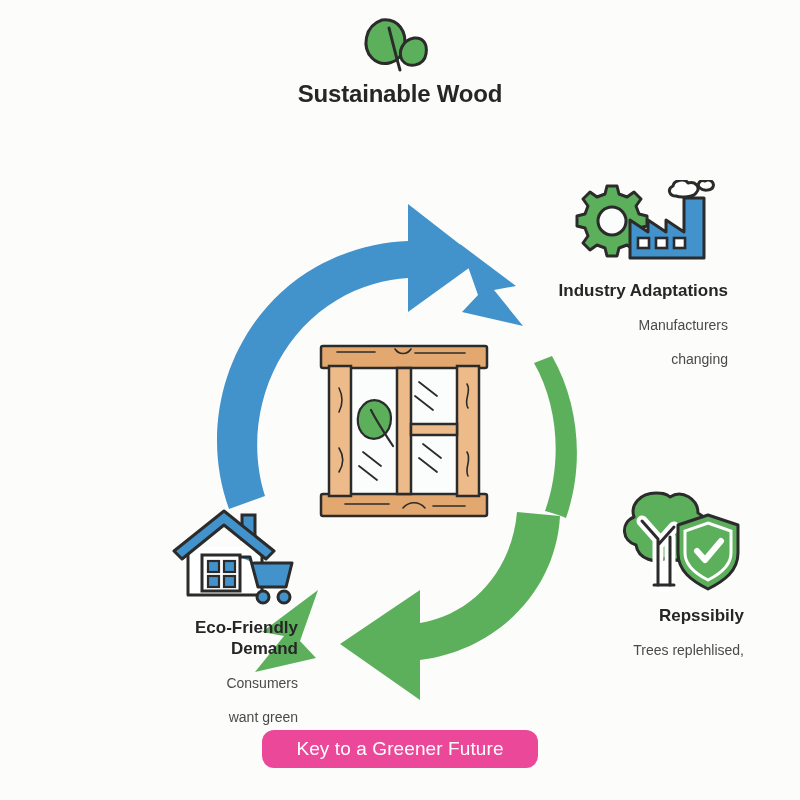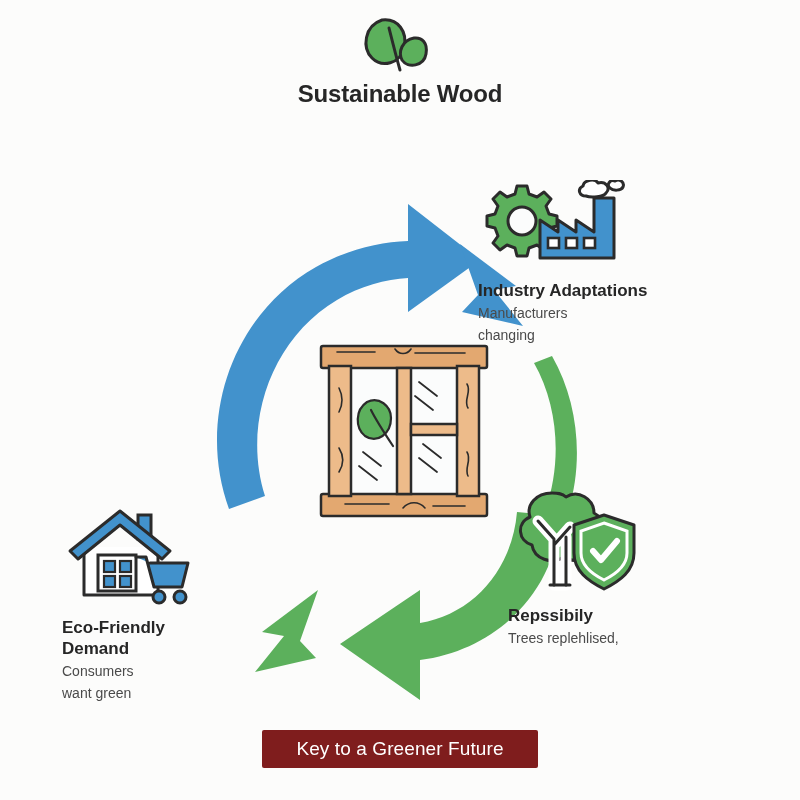--- a/index.html
+++ b/index.html
@@ -64,54 +64,54 @@
     position: absolute;
     left: 315px;
     top: 180px;
     width: 178px;
     height: 182px;
   }
 
   
   .node {
     position: absolute;
-    text-align: left;
+    text-align: right;
   }
   .node .node-icon {
     display: block;
     margin: 0 auto 4px auto;
   }
   .node .node-title {
     display: block;
     font-size: 17px;
     font-weight: bold;
     color: #262626;
     line-height: 21px;
   }
   .node .node-sub {
     display: block;
     font-size: 14px;
     color: #4a4a4a;
     line-height: 19px;
-    margin-top: 3px;
+    margin-top: 15px;
   }
 
   #node-industry { left: 478px; top: 20px;  width: 250px; }
   #node-timber   { left: 508px; top: 325px; width: 236px; }
   #node-demand   { left: 62px;  top: 341px; width: 236px; }
 
   
   .footer-banner {
     position: absolute;
     left: 262px;
     top: 730px;
     width: 276px;
     height: 38px;
-    background: #7f1d1d;
-    border-radius: 2px;
+    background: #ec4899;
+    border-radius: 12px;
     display: flex;
     align-items: center;
     justify-content: center;
   }
   .footer-banner .banner-text {
     font-size: 19px;
     color: #ffffff;
     letter-spacing: 0.1px;
   }
 </style>

